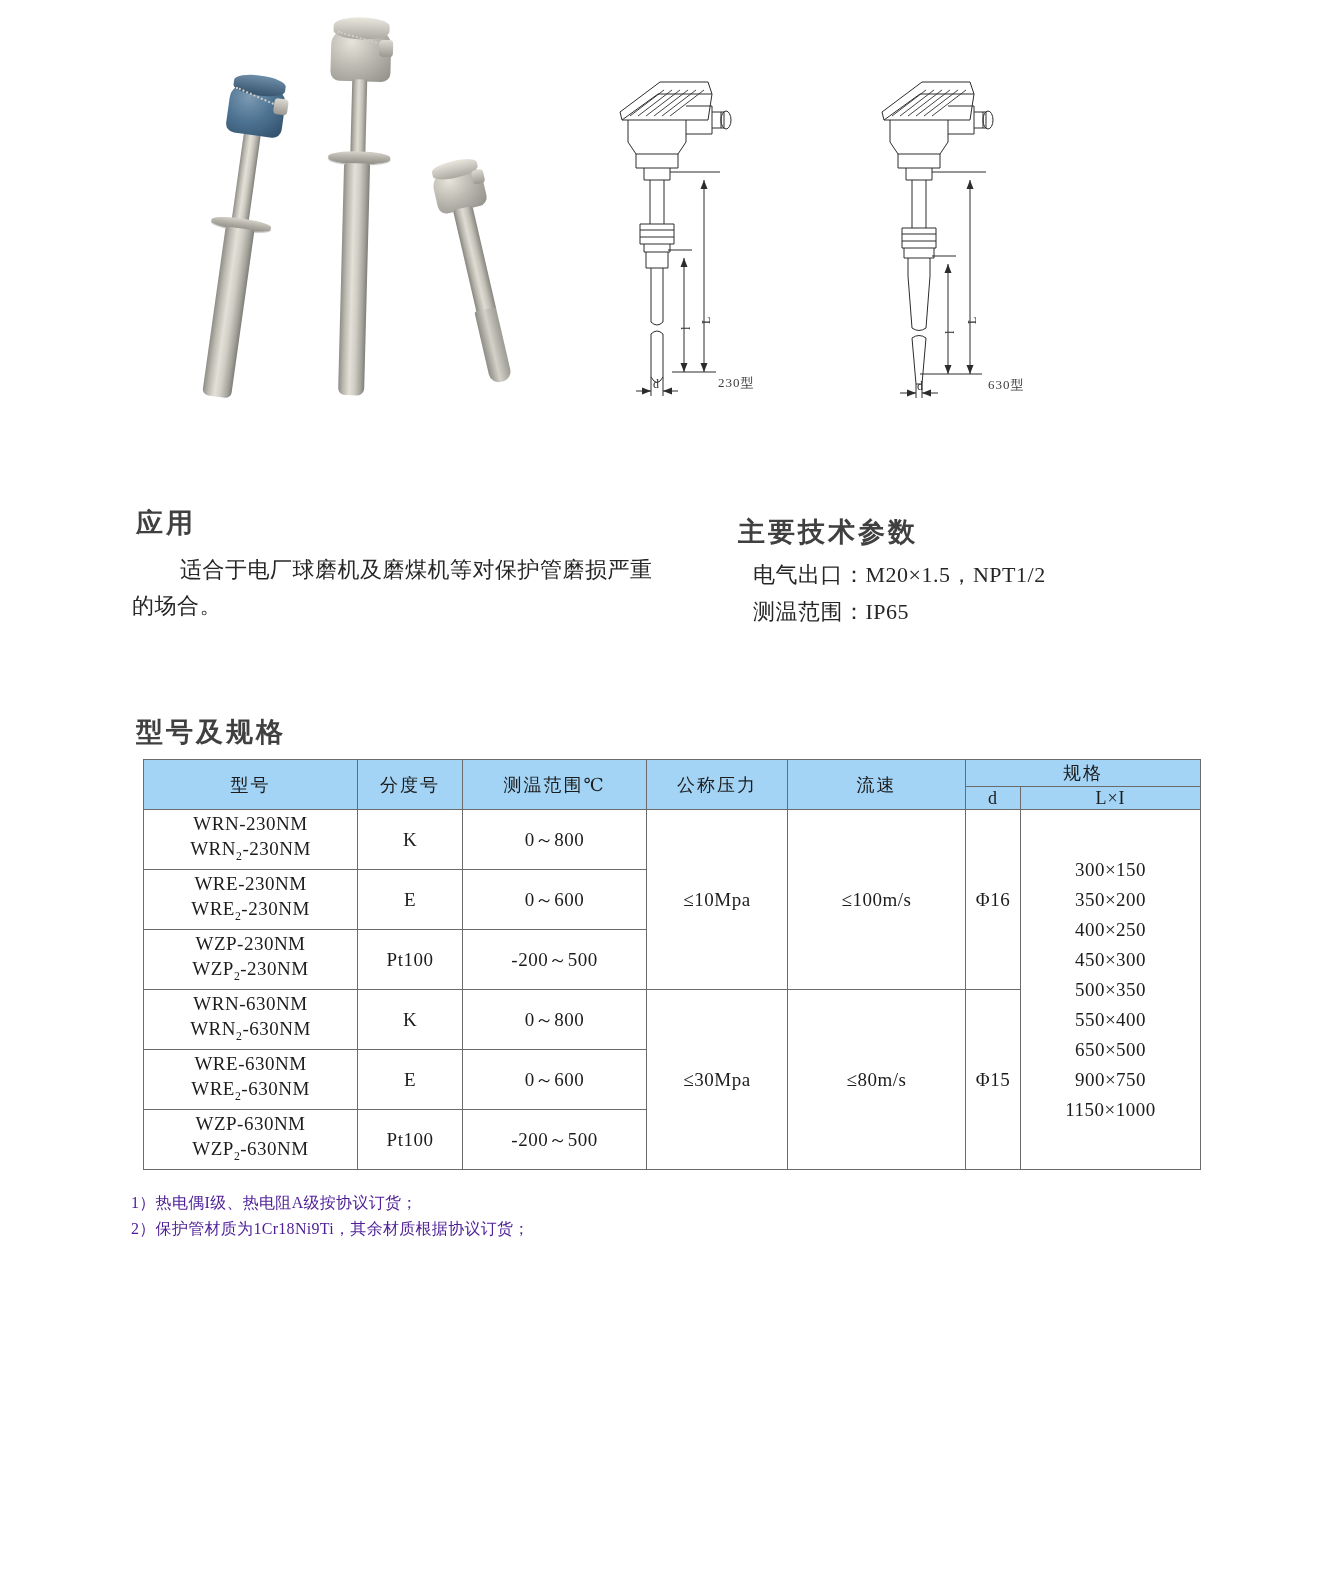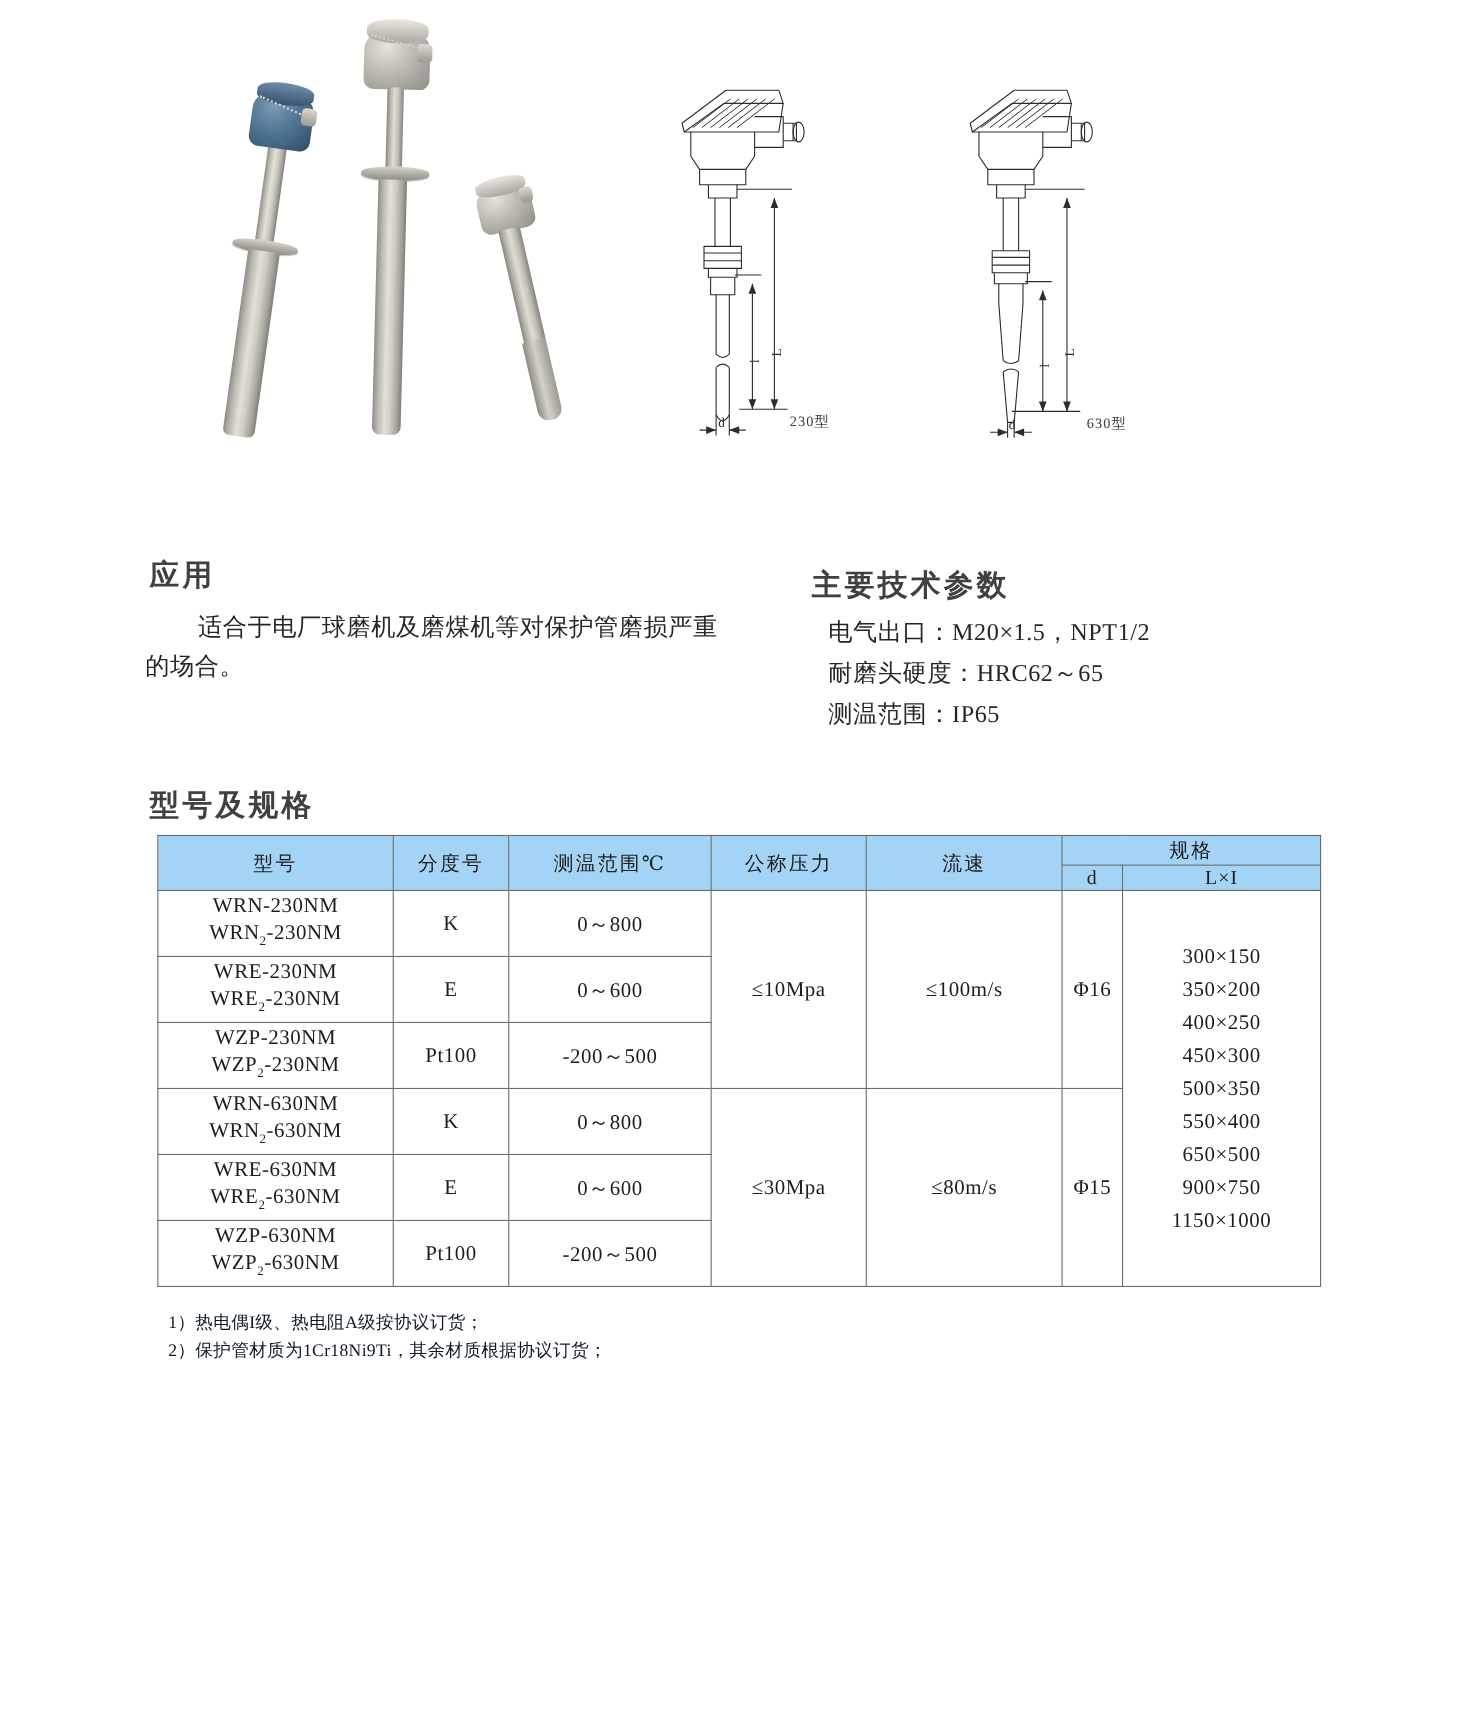--- a/index.html
+++ b/index.html
@@ -150,26 +150,26 @@
   sub { font-size: .62em; }
   td.sizes {
     line-height: 30px;
     font-size: 19px;
   }
   td.sizes .ln { display: block; white-space: nowrap; }
 
   
   .footnotes {
     position: absolute;
-    left: 153px;
+    left: 131px;
     top: 1190px;
     font-family: "Liberation Serif", "DejaVu Serif", serif;
     font-size: 16px;
     line-height: 26px;
-    color: #0f172a;
+    color: #4c1d95;
     letter-spacing: .3px;
   }
   .footnotes div { white-space: nowrap; }
 </style>
 </head>
 <body>
 
 <div class="photo-band">
 
   <div class="probe" style="left:222px; top:78px; width:140px; height:320px; transform:rotate(8deg); transform-origin: 50% 0%;">
@@ -334,21 +334,20 @@
 <h2 class="sec-head" style="left:136px; top:483px;">应用</h2>
 
 <div class="body-copy" style="left:132px; top:552px; width:530px;">
   <span class="indent">适合于电厂球磨机及磨煤机等对保护管磨损严重的场合。</span>
 </div>
 
 <h2 class="sec-head" style="left:738px; top:492px;">主要技术参数</h2>
 
 <div class="spec-list" style="left:736px; top:556px;">
   <div>电气出口：M20×1.5，NPT1/2</div>
-  <div>耐磨头硬度：HRC62～65</div>
   <div>测温范围：IP65</div>
 </div>
 
 <h2 class="sec-head" style="left:136px; top:692px;">型号及规格</h2>
 
 <div class="spec-table-wrap">
   <table class="spec">
     <colgroup>
       <col style="width:214px">
       <col style="width:105px">

